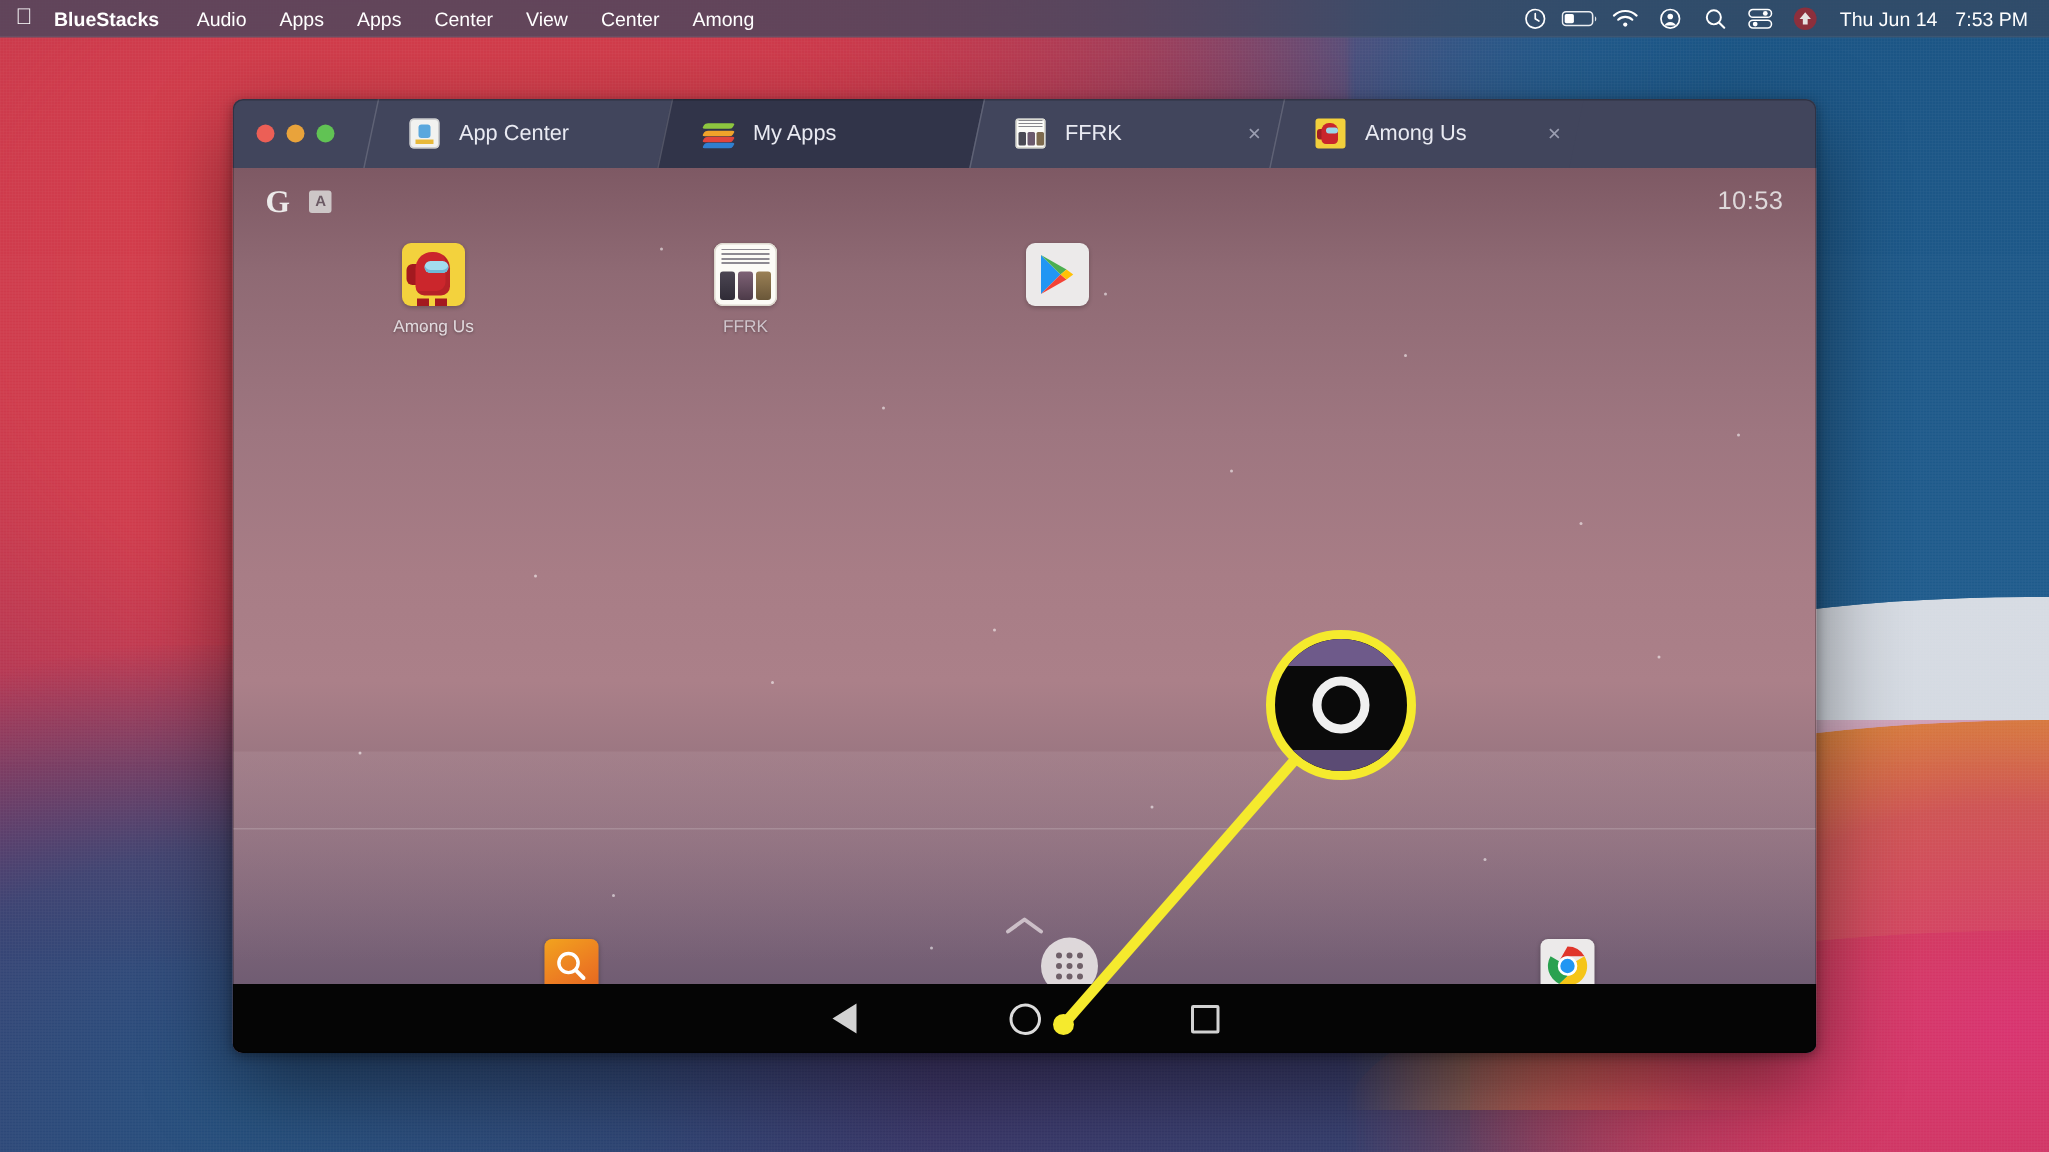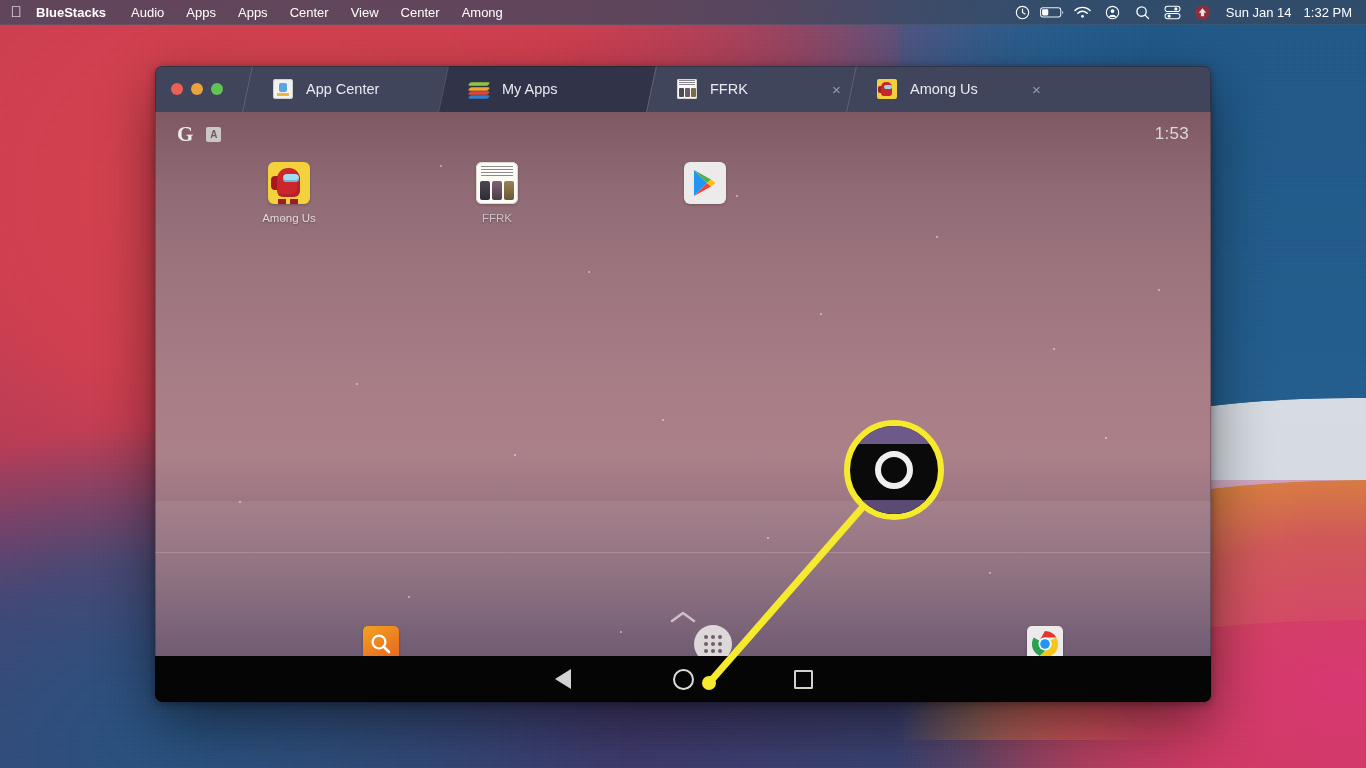--- a/index.html
+++ b/index.html
@@ -458,22 +458,22 @@
         <rect x="1" y="9" width="16" height="5.6" rx="2.8" fill="none" stroke="#fff" stroke-width="1.1"></rect>
         <circle cx="5.4" cy="11.8" r="1.7" fill="#fff"></circle>
       </svg>
     </div>
     <div class="mb-ic">
       <svg width="17" height="17" viewBox="0 0 18 18">
         <circle cx="9" cy="9" r="8" fill="#8c2f3c"></circle>
         <path d="M9 4.4 L13 9.2 H10.7 V13 H7.3 V9.2 H5z" fill="#e6e2e2"></path>
       </svg>
     </div>
-    <div class="mb-clock">Sun Jan 14</div>
-    <div class="mb-clock">1:32 PM</div>
+    <div class="mb-clock">Thu Jun 14</div>
+    <div class="mb-clock">7:53 PM</div>
   </div>
 </div>
 
 <div id="bs-window">
 
   <div id="bs-titlebar">
     <div class="traffic">
       <div class="tl red"></div>
       <div class="tl yellow"></div>
       <div class="tl green"></div>
@@ -555,21 +555,21 @@
     </div>
 
     <svg class="and-mountain" viewBox="0 0 1056 60" preserveAspectRatio="none">
       <path d="M0,60 L0,48 C80,44 150,50 230,46 C300,42 340,34 420,30 C500,26 560,40 640,44 C720,48 800,42 880,44 C950,46 1010,50 1056,47 L1056,60 Z" fill="#4a3f5c" opacity="0.85"></path>
       <path d="M0,60 L0,55 C120,52 220,56 330,53 C430,50 520,46 620,50 C740,55 860,52 1056,54 L1056,60 Z" fill="#3b3350" opacity="0.9"></path>
     </svg>
 
     <div class="and-status">
       <div class="st-g">G</div>
       <div class="st-a">A</div>
-      <div class="st-clock">1:53</div>
+      <div class="st-clock">10:53</div>
     </div>
 
     <div class="and-apps">
       <div class="app-cell">
         <div class="app-ico big-amongus">
           <span class="b-leg l1"></span>
             <span class="b-leg l2"></span>
           <span class="b-pack"></span>
             <span class="b-body"></span>
             <span class="b-visor"></span>

